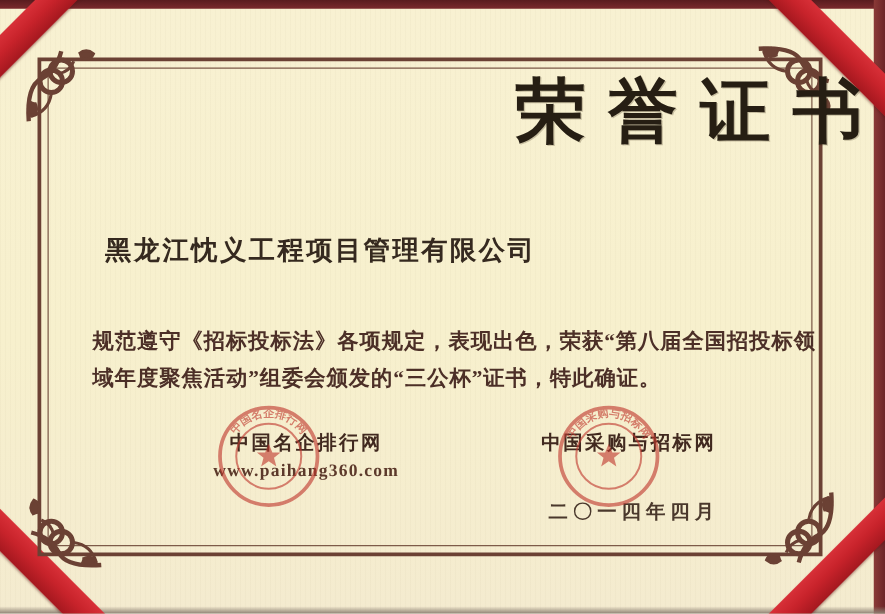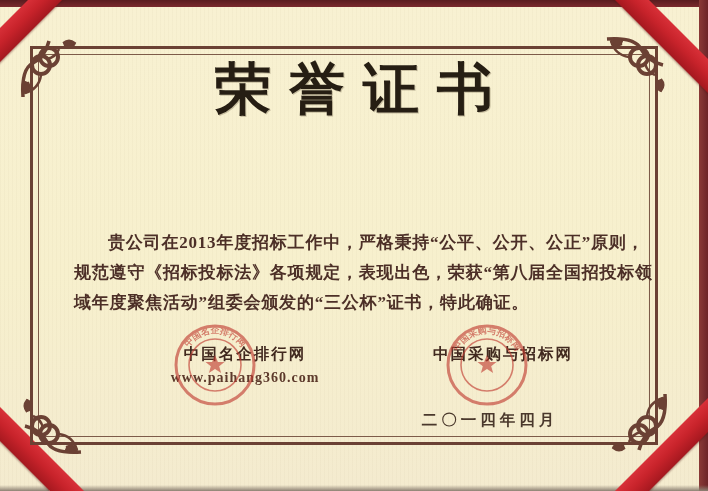--- a/index.html
+++ b/index.html
@@ -34,21 +34,21 @@
     border:3px solid #6b4134;}
   .frame-inner{position:absolute;left:5px;top:5px;right:5px;bottom:5px;
     border:1px solid #7d5b49;}
   .flourish{position:absolute;width:66px;height:66px;}
   .flourish.tl{left:-14px;top:-14px;}
   .flourish.tr{right:-14px;top:-14px;transform:rotate(90deg);}
   .flourish.br{right:-14px;bottom:-14px;transform:rotate(180deg);}
   .flourish.bl{left:-14px;bottom:-14px;transform:rotate(270deg);}
   
   .title{
-    position:absolute;left:0;top:52px;width:708px;text-align:center;
+    position:absolute;left:0;top:52px;width:708px;text-align:right;
     font-size:56px;font-weight:700;color:#261e13;
     letter-spacing:0.32em;text-indent:0.32em;
     text-shadow:1px 1px 0 rgba(60,45,20,0.25);
   }
   .recipient{
     position:absolute;left:84px;top:186px;
     font-size:21px;font-weight:700;color:#35291f;letter-spacing:2px;
     white-space:nowrap;
   }
   .bodyline{
@@ -59,22 +59,22 @@
   .bodyline.l1{top:231px;padding-left:34px;}
   .bodyline.l2{top:261px;}
   .bodyline.l3{top:291px;}
   .issuer{position:absolute;text-align:center;}
   .issuer.left{left:132px;top:344px;width:226px;}
   .issuer.right{left:384px;top:344px;width:238px;}
   .issuer .name{font-size:15.5px;font-weight:700;color:#41291f;letter-spacing:2px;}
   .issuer .url{margin-top:5px;font-size:14px;font-weight:700;color:#5c392b;
     letter-spacing:1px;font-family:"Liberation Serif","DejaVu Serif",serif;}
   .date{
-    position:absolute;left:375px;top:399px;width:230px;text-align:center;
-    font-size:15.5px;font-weight:700;color:#4a382c;letter-spacing:4px;margin-top:11px;
+    position:absolute;left:392px;top:399px;width:230px;text-align:center;
+    font-size:15.5px;font-weight:700;color:#4a382c;letter-spacing:4px;
   }
   
   .seal{position:absolute;width:86px;height:86px;opacity:0.62;z-index:5;}
   .seal.left{left:172px;top:322px;}
   .seal.right{left:444px;top:322px;}
   .seal text{font-size:9px;font-weight:700;fill:#c0392f;
     font-family:"DejaVu Sans",sans-serif;}
 </style>
 </head>
 <body>
@@ -134,22 +134,22 @@
         <path d="M6,58 q14,-4 16,-18" stroke-width="2.5"></path>
         <path d="M40,14 q-3,8 -12,10" stroke-width="2.5"></path>
         <path d="M6,46 q-5,6 0,12 q7,-3 3,-11" stroke-width="2" fill="#6b4134"></path>
         <path d="M44,8 q6,-5 12,0 q-3,7 -11,3" stroke-width="2" fill="#6b4134"></path>
       </g>
     </svg>
   </div>
 
   <div class="title">荣誉证书</div>
 
+  <div class="recipient">黑龙江忱义工程项目管理有限公司</div>
 
-  <div class="bodyline l1">贵公司在2013年度招标工作中，严格秉持“公平、公开、公正”原则，</div>
   <div class="bodyline l3">域年度聚焦活动”组委会颁发的“三公杯”证书，特此确证。</div>
   <div class="bodyline l2">规范遵守《招标投标法》各项规定，表现出色，荣获“第八届全国招投标领</div>
 
   <div class="issuer left">
     <div class="name">中国名企排行网</div>
     <div class="url">www.paihang360.com</div>
   </div>
 
   <div class="issuer right">
     <div class="name">中国采购与招标网</div>

